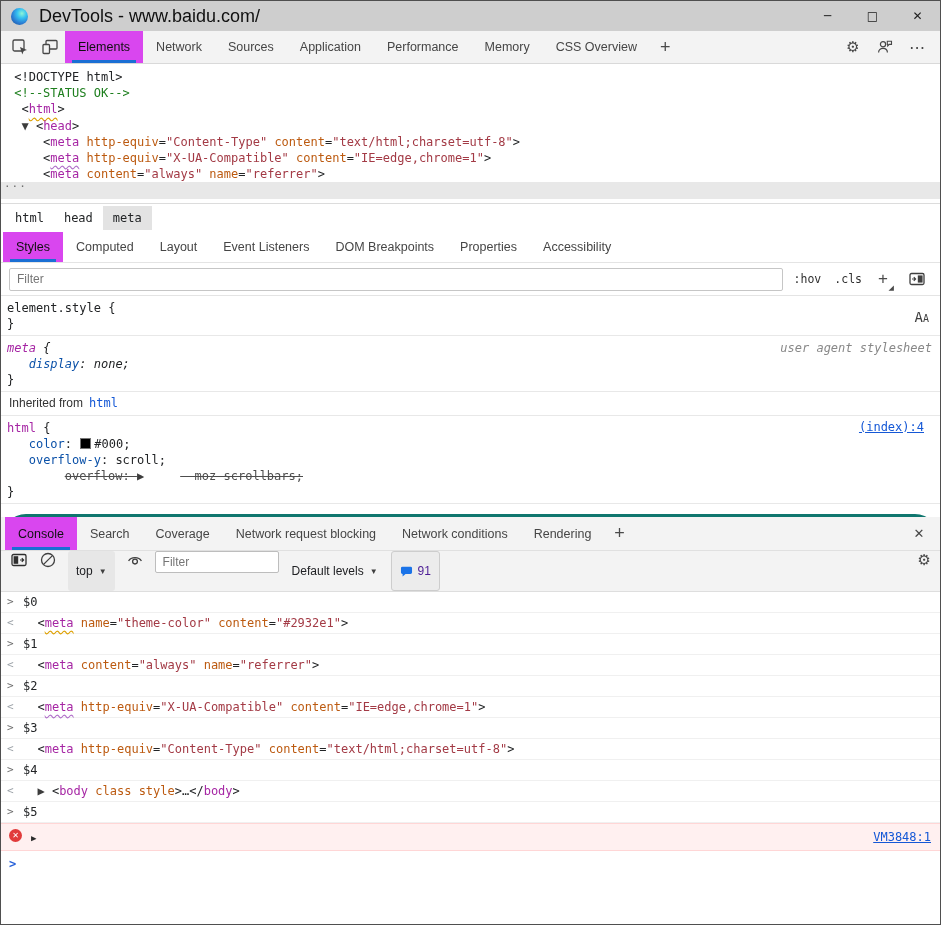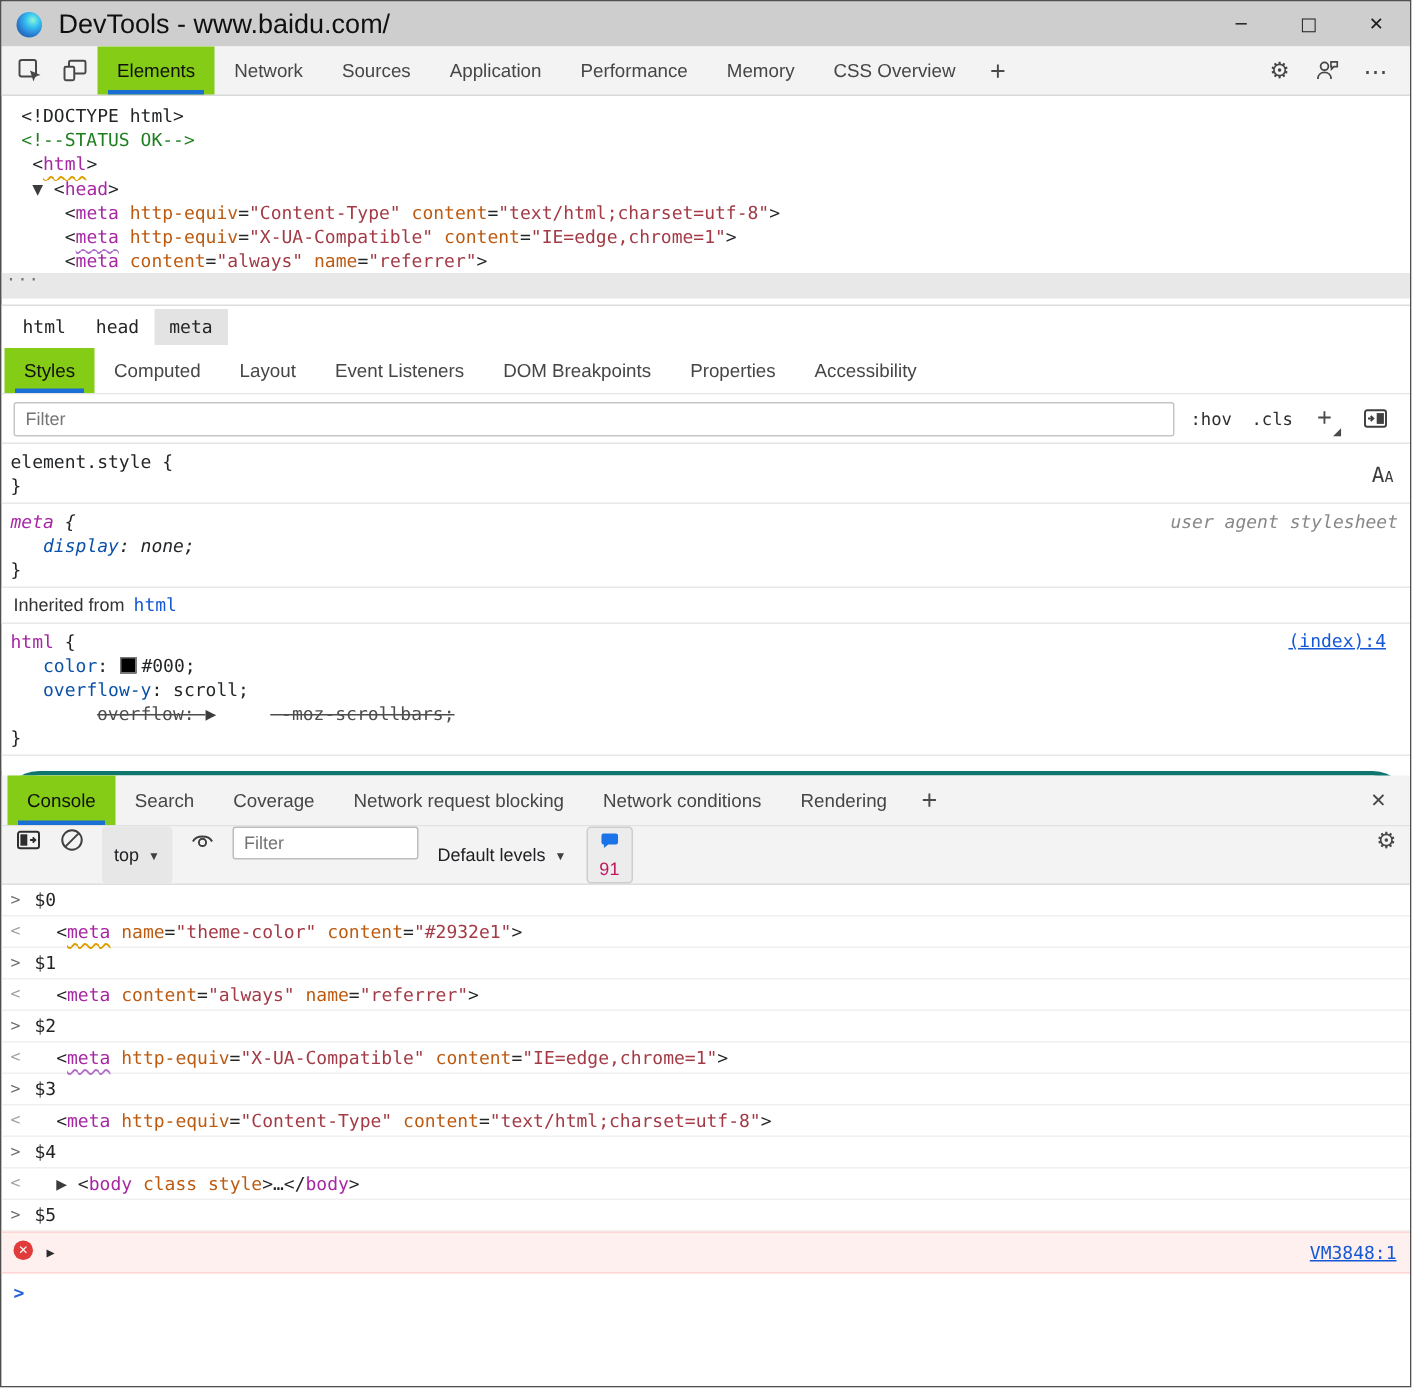--- a/index.html
+++ b/index.html
@@ -11,21 +11,21 @@
   .edge-logo{width:17px;height:17px;border-radius:50%;flex:none;
     background:radial-gradient(circle at 64% 32%,#8df5d6 0%,#35c1f1 30%,#2b7cd3 62%,#164a88 100%);}
   .title-text{font-size:18px;color:#101010;margin-left:11px;flex:1;white-space:nowrap;}
   .win-btn{width:45px;height:30px;display:flex;align-items:center;justify-content:center;
     font-size:12px;color:#1b1b1b;font-family:"DejaVu Sans",sans-serif;}
 
   
   .tabbar{flex:0 0 32px;background:#f3f3f3;border-bottom:1px solid #d9d9d9;display:flex;align-items:stretch;padding:0 4px;}
   .icon-btn{width:30px;display:flex;align-items:center;justify-content:center;flex:none;}
   .tab{padding:0 13px;display:flex;align-items:center;font-size:12.5px;color:#464646;position:relative;white-space:nowrap;}
-  .tab.active{background:#84cc16;color:#101010;}
+  .tab.active{background:#d946ef;color:#101010;}
   .tab.active::after{content:"";position:absolute;left:7px;right:7px;bottom:0;height:3px;background:#1a6fd4;}
   .plus-btn{padding:0 10px;display:flex;align-items:center;font-size:18px;font-weight:300;color:#4a4a4a;}
   .tb-right{margin-left:auto;display:flex;align-items:center;gap:2px;padding-right:4px;}
   .glyph-icon{font-family:"DejaVu Sans",sans-serif;color:#474747;}
 
   
   .elements-pane{flex:0 0 134px;padding-top:5px;font-family:"DejaVu Sans Mono",monospace;overflow:hidden;}
   .code-row{height:16.2px;line-height:16.2px;font-size:12px;white-space:pre;position:relative;padding-left:6px;}
   .code-row.selected{background:#e8e8e8;}
   .gutter-dots{position:absolute;left:3px;top:-3px;color:#6f6f6f;font-size:11px;letter-spacing:1px;}
@@ -82,21 +82,21 @@
   .drawer-tabs{flex:0 0 33px;background:#f3f3f3;border-bottom:1px solid #e0e0e0;display:flex;align-items:stretch;padding:0 4px;}
   .drawer-close{margin-left:auto;width:34px;display:flex;align-items:center;justify-content:center;font-size:13px;color:#474747;}
   .drawer-toolbar{flex:0 0 30px;background:#f3f3f3;border-bottom:1px solid #dedede;display:flex;gap:11px;padding:0 9px;}
   .dd{display:flex;align-items:center;gap:6px;background:#e7e7e7;border-radius:3px;padding:3px 8px;font-size:12px;color:#202124;}
   .dd-plain{display:flex;align-items:center;gap:6px;font-size:12px;color:#202124;padding:3px 2px;}
   .caret{font-size:8px;color:#3f3f3f;}
   .console-filter{width:108px;height:20px;border:1px solid #bdbdbd;border-radius:2px;font-size:12px;padding:0 7px;
     color:#202124;outline:none;font-family:"Liberation Sans",sans-serif;}
   .console-filter::placeholder{color:#757575;}
   .badge-btn{display:flex;align-items:center;gap:5px;background:#ececec;border:1px solid #cdcdcd;border-radius:3px;
-    padding:2px 8px;font-size:12px;color:#be185d;flex-direction:column;}
+    padding:12px 8px;font-size:12px;color:#4c1d95;}
   .toolbar-gear{margin-left:auto;}
 
   .con-list{flex:1;overflow:hidden;background:#fff;font-family:"DejaVu Sans Mono",monospace;font-size:12px;}
   .con-row{display:flex;align-items:flex-start;padding:2px 6px;border-bottom:1px solid #f0f0f0;line-height:16px;}
   .con-chev{width:16px;flex:none;font-size:11px;}
   .in .con-chev{color:#6b6b6b;}
   .out .con-chev{color:#9aa0a6;}
   .con-body{white-space:pre;}
   .err-row{background:#fff0f0;border-top:1px solid #ffd6d6;border-bottom:1px solid #ffd6d6;position:relative;padding:4px 6px 4px 7px;}
   .err-icon{width:13px;height:13px;flex:none;border-radius:50%;background:#e13b3b;color:#fff;font-size:8px;

